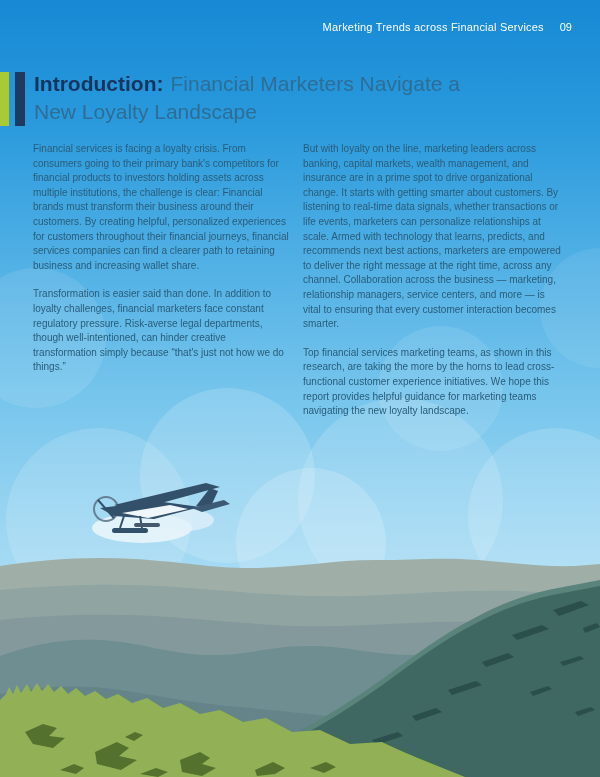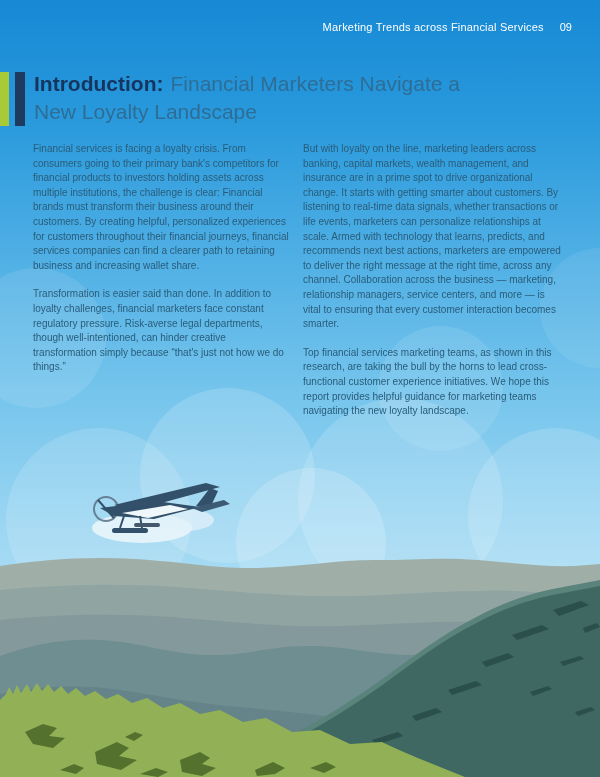--- a/index.html
+++ b/index.html
@@ -115,19 +115,19 @@
     </h1>
   </div>
 
   <main class="cols">
     <div class="col">
       <p>Financial services is facing a loyalty crisis. From consumers going to their primary bank's competitors for financial products to investors holding assets across multiple institutions, the challenge is clear: Financial brands must transform their business around their customers. By creating helpful, personalized experiences for customers throughout their financial journeys, financial services companies can find a clearer path to retaining business and increasing wallet share.</p>
       <p>Transformation is easier said than done. In addition to loyalty challenges, financial marketers face constant regulatory pressure. Risk-averse legal departments, though well-intentioned, can hinder creative transformation simply because “that's just not how we do things.”</p>
     </div>
     <div class="col">
       <p>But with loyalty on the line, marketing leaders across banking, capital markets, wealth management, and insurance are in a prime spot to drive organizational change. It starts with getting smarter about customers. By listening to real-time data signals, whether transactions or life events, marketers can personalize relationships at scale. Armed with technology that learns, predicts, and recommends next best actions, marketers are empowered to deliver the right message at the right time, across any channel. Collaboration across the business — marketing, relationship managers, service centers, and more — is vital to ensuring that every customer interaction becomes smarter.</p>
-      <p>Top financial services marketing teams, as shown in this research, are taking the bull by the horns to lead cross-functional customer experience initiatives. We hope this report provides helpful guidance for marketing teams navigating the new loyalty landscape.</p>
+      <p>Top financial services marketing teams, as shown in this research, are taking the more by the horns to lead cross-functional customer experience initiatives. We hope this report provides helpful guidance for marketing teams navigating the new loyalty landscape.</p>
     </div>
   </main>
 
   <div class="footer">Salesforce Research</div>
 
 </div>
 
 </body></html>

